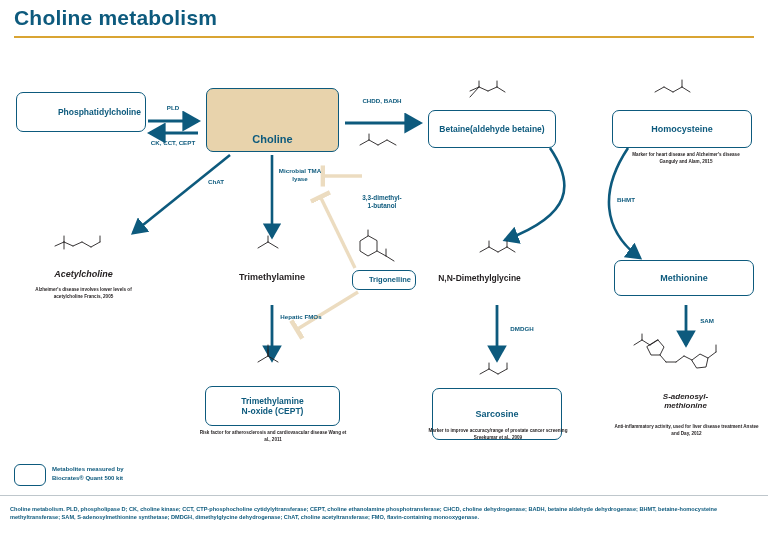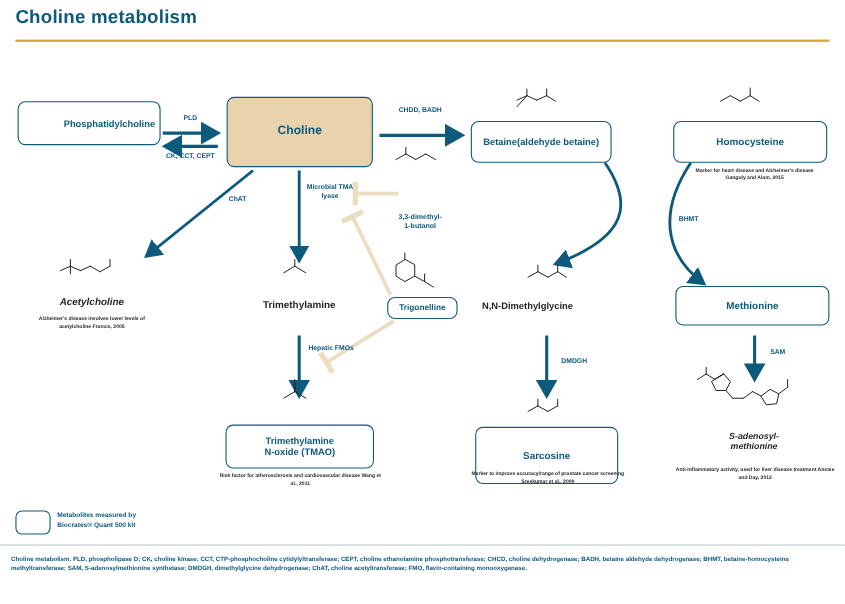--- a/index.html
+++ b/index.html
@@ -8,21 +8,21 @@
     font-family:"Liberation Sans", sans-serif;
     color:#0d5a7d;
     overflow:hidden;
     position:relative;
   }
   #stage{position:relative;width:768px;height:549px;}
 
   
   .title{
     position:absolute;left:14px;top:6px;
-    font-size:17px;font-weight:bold;letter-spacing:.2px;
+    font-size:21px;font-weight:bold;letter-spacing:.2px;
     color:#0d5a7d;white-space:nowrap;
   }
   .title-rule{
     position:absolute;left:14px;top:36px;width:740px;height:2px;
     background:#d9a433;
   }
   .footer-rule{
     position:absolute;left:0;top:495px;width:768px;height:1px;
     background:#bfc7cc;
   }
@@ -166,21 +166,21 @@
         <path d="M62,25 L70,19 L78,23 L76,32 L67,33 Z"></path>
         <path d="M78,23 L86,17 M86,17 L86,10"></path>
       </g>
     </g>
   </svg>
 
   <div class="box" style="left:16px;top:92px;width:130px;height:40px;font-size:8.5px;justify-content:flex-end;">
     <span>Phosphatidylcholine</span>
   </div>
 
-  <div class="box filled" style="left:206px;top:88px;width:133px;height:64px;font-size:11px;align-items:flex-end;padding-bottom:25px;">
+  <div class="box filled" style="left:206px;top:88px;width:133px;height:64px;font-size:11px;align-items:flex-end;padding-bottom:5px;">
     <span>Choline</span>
   </div>
 
   <div class="box" style="left:428px;top:110px;width:128px;height:38px;font-size:8.5px;">
     <span>Betaine</span>
     <span>(aldehyde betaine)</span>
   </div>
 
   <div class="box" style="left:612px;top:110px;width:140px;height:38px;font-size:9px;">
     <span>Homocysteine</span>
@@ -190,33 +190,33 @@
   <div class="plain-label" style="left:26px;top:269px;width:115px;font-size:9px;font-style:italic;">Acetylcholine</div>
   <div class="cap" style="left:21px;top:287px;width:125px;">Alzheimer's disease involves lower levels of acetylcholine Francis, 2005</div>
 
   <div class="plain-label" style="left:212px;top:272px;width:120px;font-size:9px;">Trimethylamine</div>
 
   <div class="plain-label" style="left:346px;top:194px;width:72px;font-size:6.4px;color:#0d5a7d;">
     <span>3,3-dimethyl-</span><br>
     <span>1-butanol</span>
   </div>
 
-  <div class="box" style="left:352px;top:270px;width:64px;height:20px;font-size:7.5px;">
+  <div class="box" style="left:352px;top:270px;width:64px;height:20px;font-size:7.5px;justify-content:flex-end;">
     <span>Trigonelline</span>
   </div>
 
   <div class="plain-label" style="left:417px;top:273px;width:125px;font-size:8.5px;">N,N-Dimethylglycine</div>
 
   <div class="box" style="left:614px;top:260px;width:140px;height:36px;font-size:9px;">
     <span>Methionine</span>
   </div>
 
   <div class="box" style="left:205px;top:386px;width:135px;height:40px;font-size:8.5px;flex-direction:column;">
     <span>Trimethylamine</span>
-    <span>N-oxide (TMAO)</span>
+    <span>N-oxide (CEPT)</span>
   </div>
   <div class="cap" style="left:198px;top:430px;width:150px;">Risk factor for atherosclerosis and cardiovascular disease Wang et al., 2011</div>
 
   <div class="box" style="left:432px;top:388px;width:130px;height:52px;font-size:9px;">
     <span>Sarcosine</span>
   </div>
   <div class="cap" style="left:428px;top:428px;width:140px;">Marker to improve accuracy/range of prostate cancer screening Sreekumar et al., 2009</div>
 
   <div class="plain-label" style="left:628px;top:392px;width:115px;font-size:8px;font-style:italic;">
     <span>S-adenosyl-</span><br>

